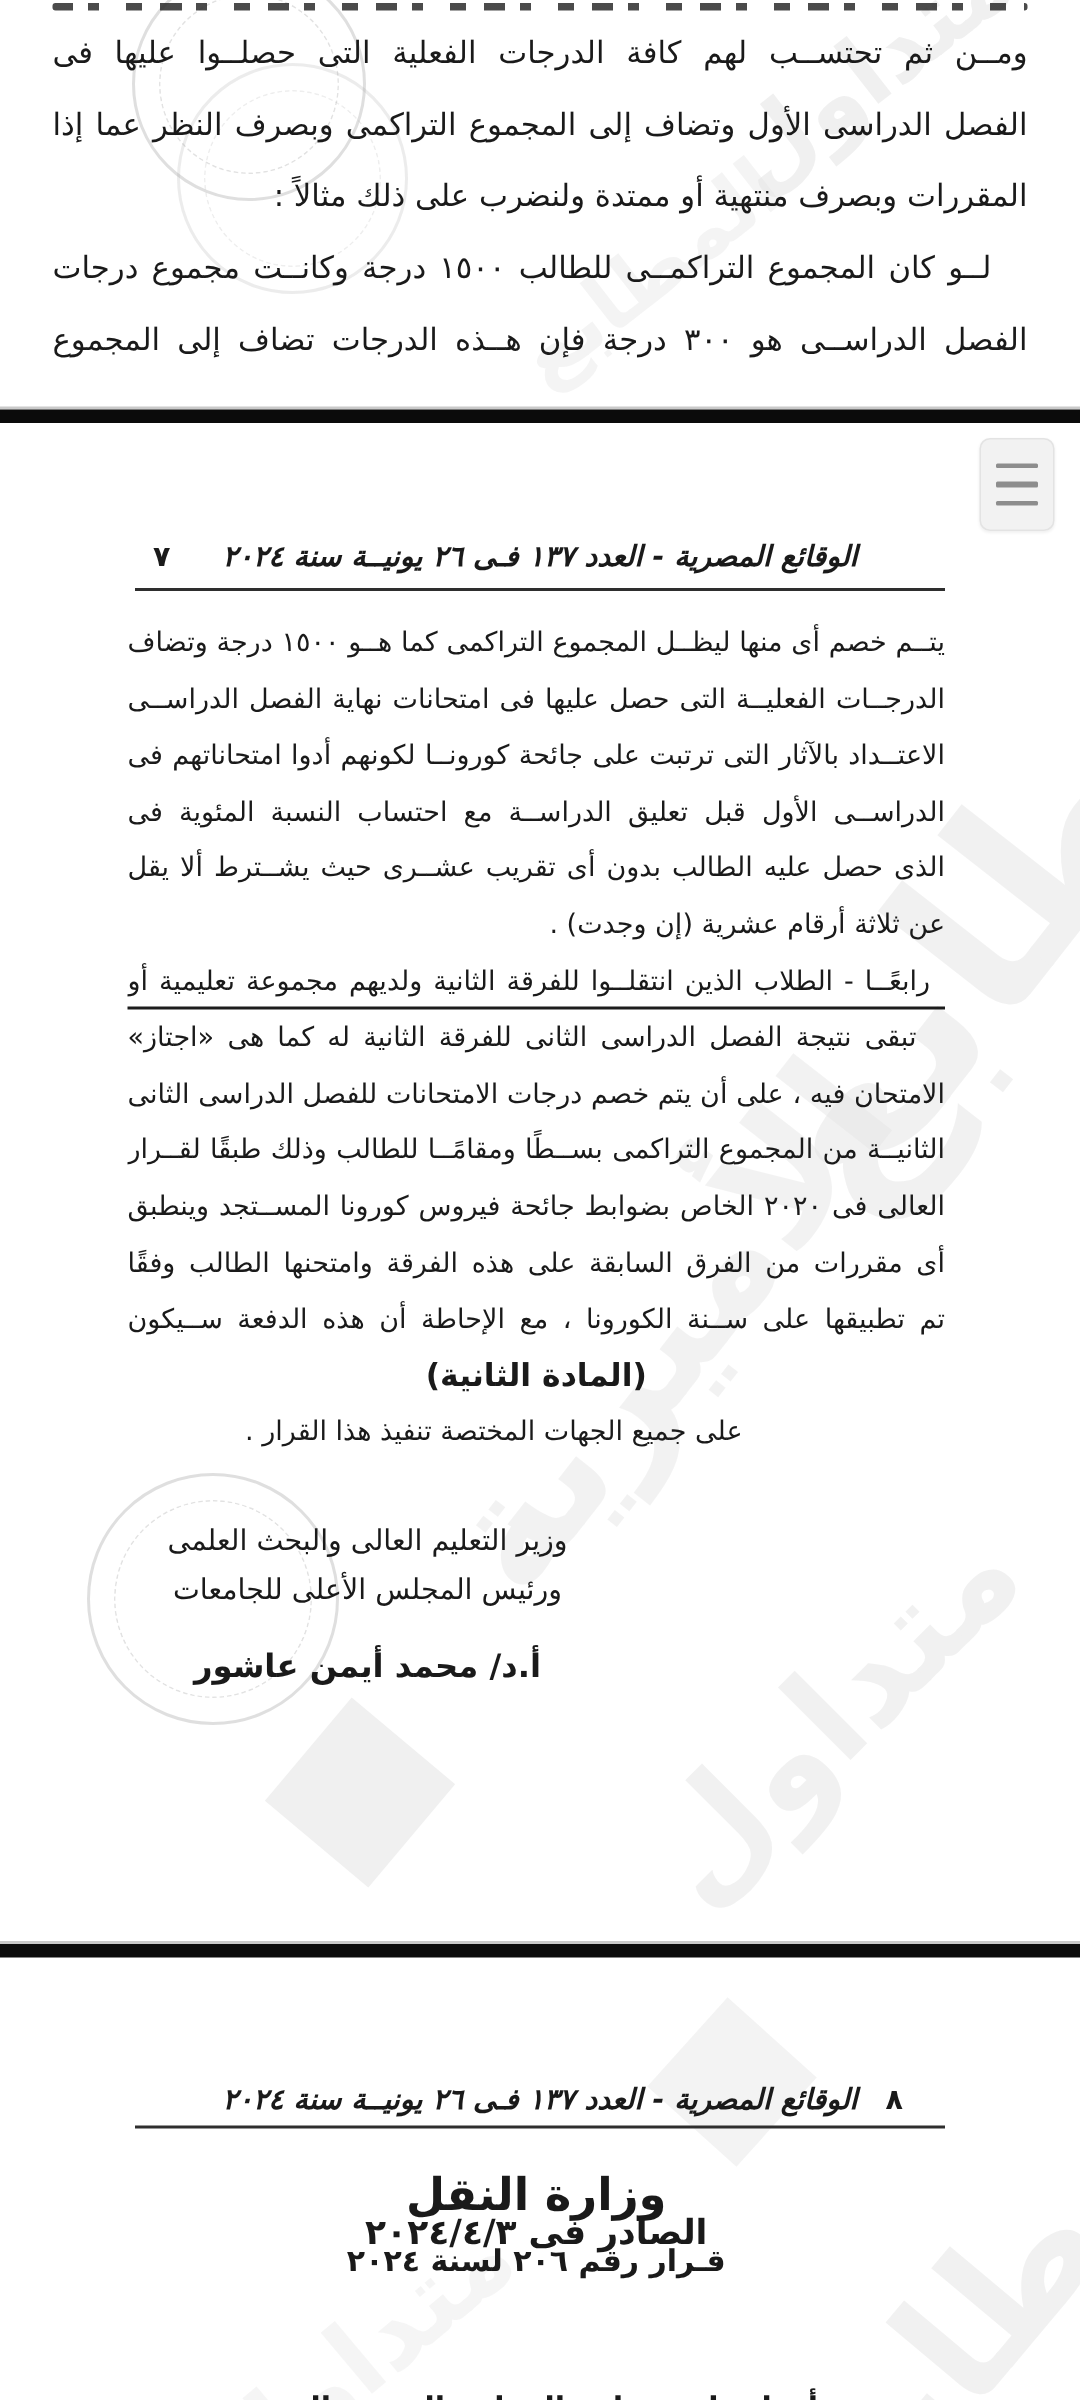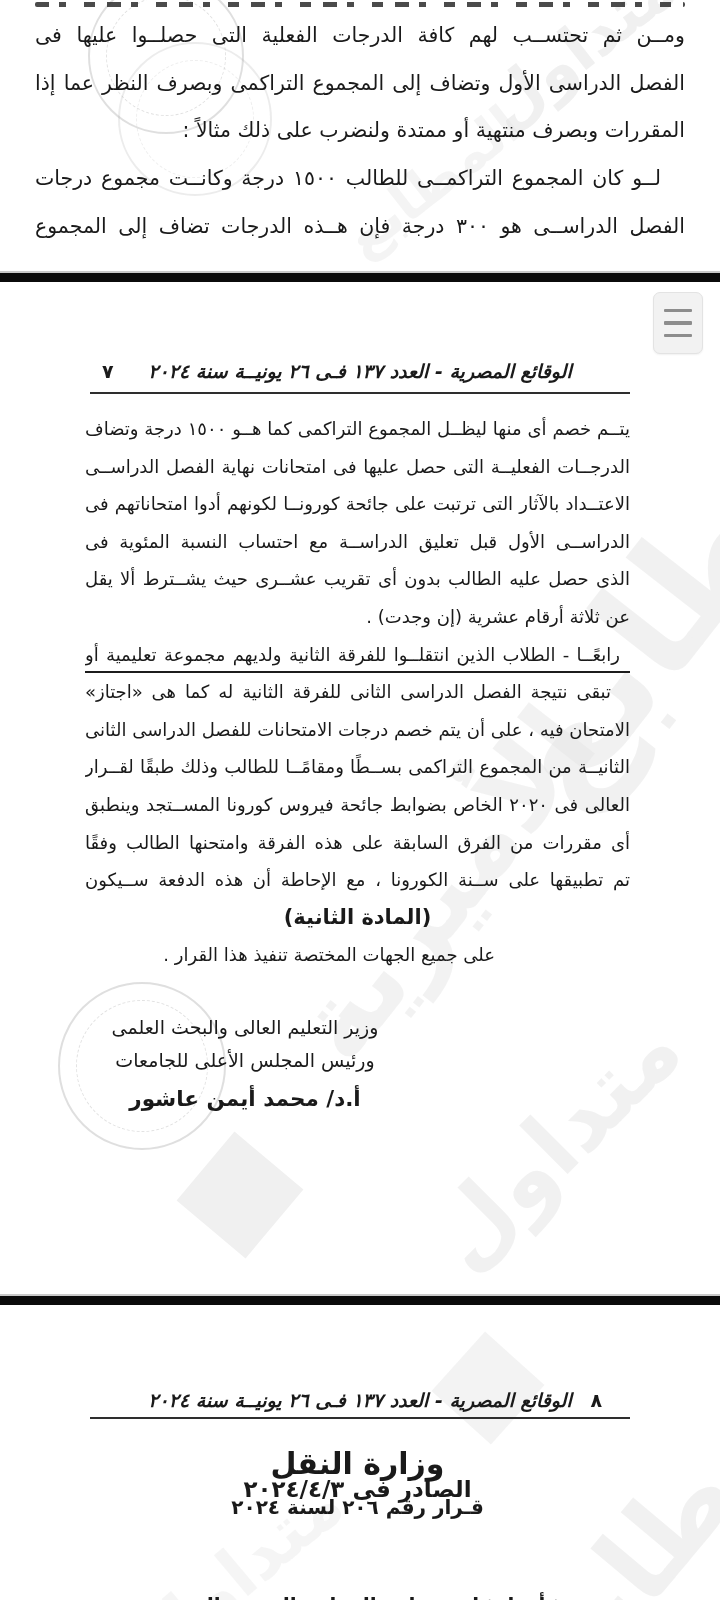--- a/index.html
+++ b/index.html
@@ -41,21 +41,21 @@
     justify-content:center;align-items:center;gap:9px;cursor:pointer;z-index:4;}
   .menu-btn i{display:block;width:28px;height:3.5px;background:#8d8d8d;border-radius:1px;}
   .gz-head{position:absolute;left:90px;width:540px;height:30px;font-weight:700;
     font-size:19px;line-height:30px;z-index:2;}
   .gz-head .title{text-align:center;font-style:italic;}
   .gz-head .pnum{position:absolute;top:0;font-size:19px;font-weight:700;}
   .rule{position:absolute;left:90px;width:540px;height:2.2px;background:#2e2e2e;z-index:2;}
   
   .sig{position:absolute;top:1011px;left:85px;width:320px;text-align:center;
        z-index:2;font-size:19px;line-height:33px;}
-  .sig .name{font-weight:700;font-size:21.5px;margin-top:5px;}
+  .sig .name{font-weight:700;font-size:21.5px;margin-top:18px;}
   
   .p8{position:absolute;left:85px;width:545px;text-align:center;font-weight:700;z-index:2;}
 </style>
 </head>
 <body>
 
 <div id="screen">
 
   <div class="seal" style="left:88px;top:-22px;width:152px;height:152px;">
       <div class="inner"></div>

